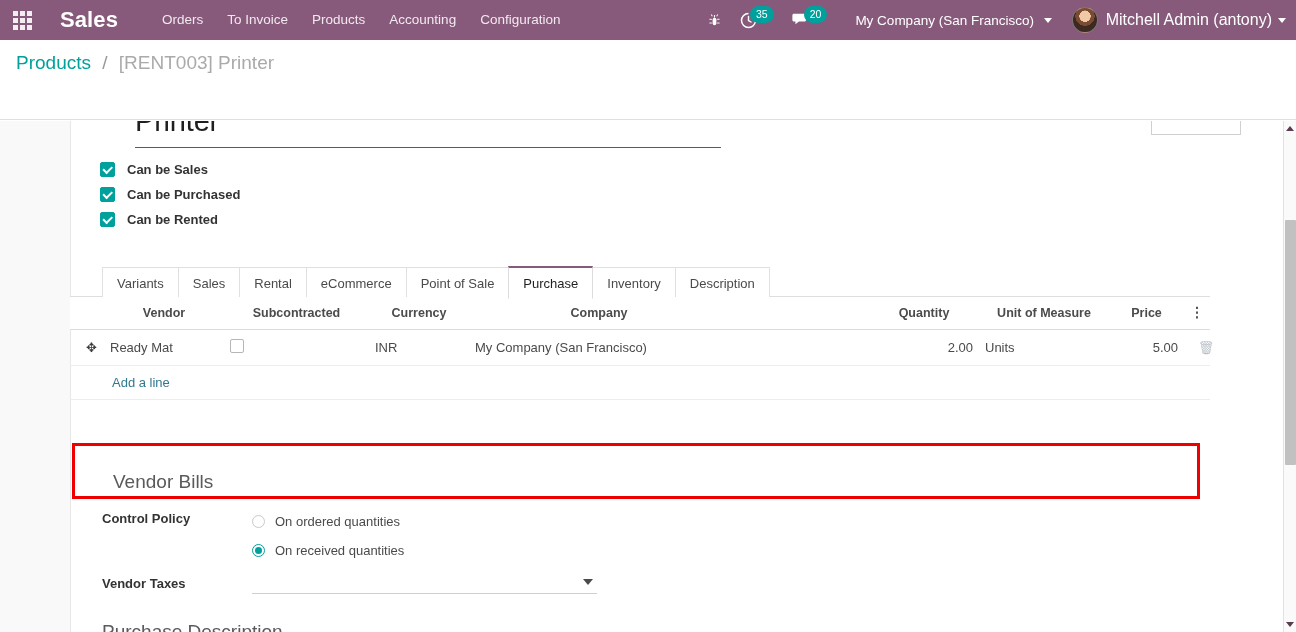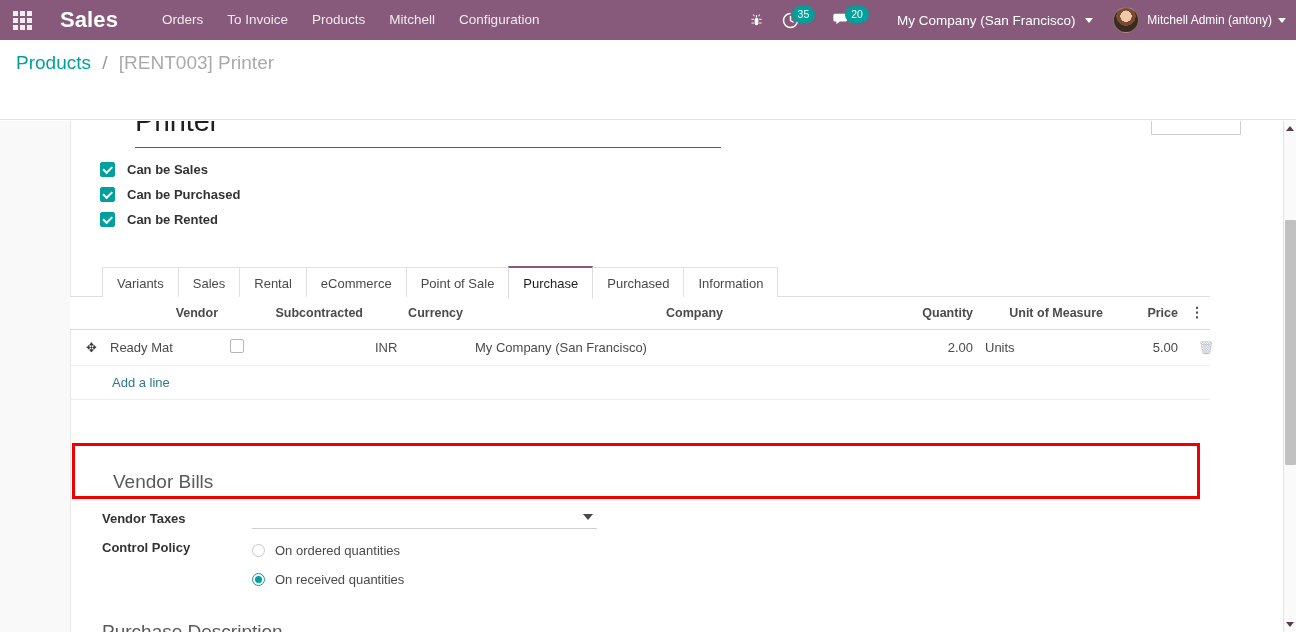--- a/index.html
+++ b/index.html
@@ -41,21 +41,21 @@
     margin-left:-7px; margin-top:-11px; position:relative; z-index:2;
   }
   .company-sel { font-size:13.5px; color:#fff; margin:0 10px 0 16px; cursor:pointer; white-space:nowrap; }
   .caret { display:inline-block; width:0;height:0; border-left:4px solid transparent;border-right:4px solid transparent;border-top:5px solid #fff; margin-left:6px; vertical-align:middle;}
   .user-wrap { display:flex; align-items:center; margin-left:10px; cursor:pointer; }
   .avatar {
     width:26px;height:26px;border-radius:50%;margin-right:8px;overflow:hidden;
     background: radial-gradient(circle at 50% 34%, #f0c9a6 0 28%, #7b4a32 29% 48%, #3a2a22 49% 100%);
     border:1px solid rgba(255,255,255,.35);
   }
-  .username { font-size:12px; color:#fff; white-space:nowrap; }
+  .username { font-size:16px; color:#fff; white-space:nowrap; }
 
   
   .cp { position:absolute; top:40px; left:0; width:1296px; height:80px; background:#fff; border-bottom:1px solid #dfdfdf;padding-left:40px; }
   .breadcrumb { position:absolute; left:16px; top:12px; font-size:19px; }
   .breadcrumb .crumb-link { color:#00A09D; cursor:pointer; }
   .breadcrumb .sep { color:#999; margin:0 6px; }
   .breadcrumb .crumb-active { color:#aaa9ac; }
   .cp-buttons { position:absolute; left:14px; top:87px; display:flex; align-items:center; }
   .btn-save {
     background:#00A09D; color:#fff; border:none; font-size:12.5px; font-weight:700;
@@ -110,21 +110,21 @@
     color:#1f1f1f; border-top:2px solid #875a7b; border-left:1px solid #dcdcdc; border-right:1px solid #dcdcdc;
     border-bottom:1px solid #fff; position:relative; z-index:2; 
   }
   .tabs-rule { position:absolute; left:70px; top:175px; width:1140px; border-bottom:1px solid #dedede; }
 
   
   .listing { position:absolute; left:70px; top:176px; width:1140px; }
   table.o2m { width:100%; border-collapse:collapse; table-layout:fixed; }
   table.o2m th {
     font-size:12.5px; font-weight:700; color:#4b4b4b; padding:9px 6px 9px 6px;
-    border-bottom:1px solid #dcdcdc; text-align:right; background:#fff; white-space:nowrap;margin-left:24px;
+    border-bottom:1px solid #dcdcdc; text-align:center; background:#fff; white-space:nowrap;margin-left:24px;
   }
   table.o2m td {
     font-size:13px; color:#4a4a4a; padding:9px 6px; border-bottom:1px solid #ededed; white-space:nowrap;
   }
   th.num, td.num { text-align:right; }
   .handle-td { width:30px; padding-left:16px !important; }
   .drag-handle { color:#3a3a3a; font-size:13px; cursor:grab; }
   .cell-cbox { width:14px;height:14px;border:1px solid #b6b6b6;background:#fff;border-radius:2px;display:inline-block; cursor:pointer;}
   .trash { color:#b9c0c7; font-size:13px; margin-left:8px; cursor:pointer; }
   .addline td { border-bottom:none; }
@@ -188,21 +188,21 @@
           <i></i>
           <i></i>
           <i></i>
       </span>
     </div>
     <div class="brand">Sales</div>
     <div class="nav-menu">
       <div>Orders</div>
       <div>To Invoice</div>
       <div>Products</div>
-      <div>Mitchell</div>
+      <div>Accounting</div>
       <div>Configuration</div>
     </div>
 
     <div class="nav-right">
       <div class="sysicon">
         <svg width="15" height="15" viewBox="0 0 16 16">
           <g fill="#ffffff">
             <rect x="6" y="5" width="4" height="8" rx="2"></rect>
             <rect x="7.4" y="2.2" width="1.2" height="2.6"></rect>
             <rect x="4.6" y="1.4" width="1" height="2.2" transform="rotate(-35 5.1 2.5)"></rect>
@@ -289,22 +289,22 @@
       </div>
 
       <div class="tabs-rule"></div>
       <div class="tabs">
         <div class="tab">Variants</div>
         <div class="tab">Sales</div>
         <div class="tab">Rental</div>
         <div class="tab">eCommerce</div>
         <div class="tab">Point of Sale</div>
         <div class="tab active">Purchase</div>
-        <div class="tab">Purchased</div>
-        <div class="tab">Information</div>
+        <div class="tab">Inventory</div>
+        <div class="tab">Description</div>
       </div>
 
       <div class="listing">
         <table class="o2m">
           <colgroup>
             <col style="width:34px">
               <col style="width:120px">
               <col style="width:145px">
               <col style="width:100px">
             <col style="width:260px">
@@ -356,40 +356,40 @@
             </tr>
           </tbody>
         </table>
       </div>
 
       <div class="redbox"></div>
 
       <div class="group">
         <h3>Vendor Bills</h3>
         <div class="frow">
-          <div class="flabel">Vendor Taxes</div>
-          <div class="fvalue">
-            <div class="tag-input">
-              <span class="dd-caret"></span>
-            </div>
-          </div>
-        </div>
-        <div class="frow">
           <div class="flabel">Control Policy</div>
           <div class="fvalue">
             <div class="radio-row">
               <span class="radio"></span>
               <span class="radio-label">On ordered quantities</span>
             </div>
             <div class="radio-row">
               <span class="radio on"></span>
               <span class="radio-label">On received quantities</span>
             </div>
           </div>
         </div>
+        <div class="frow">
+          <div class="flabel">Vendor Taxes</div>
+          <div class="fvalue">
+            <div class="tag-input">
+              <span class="dd-caret"></span>
+            </div>
+          </div>
+        </div>
       </div>
 
       <div class="group2">
         <h3>Purchase Description</h3>
       </div>
 
     </div>
   </div>
 
   <div class="vscroll">

